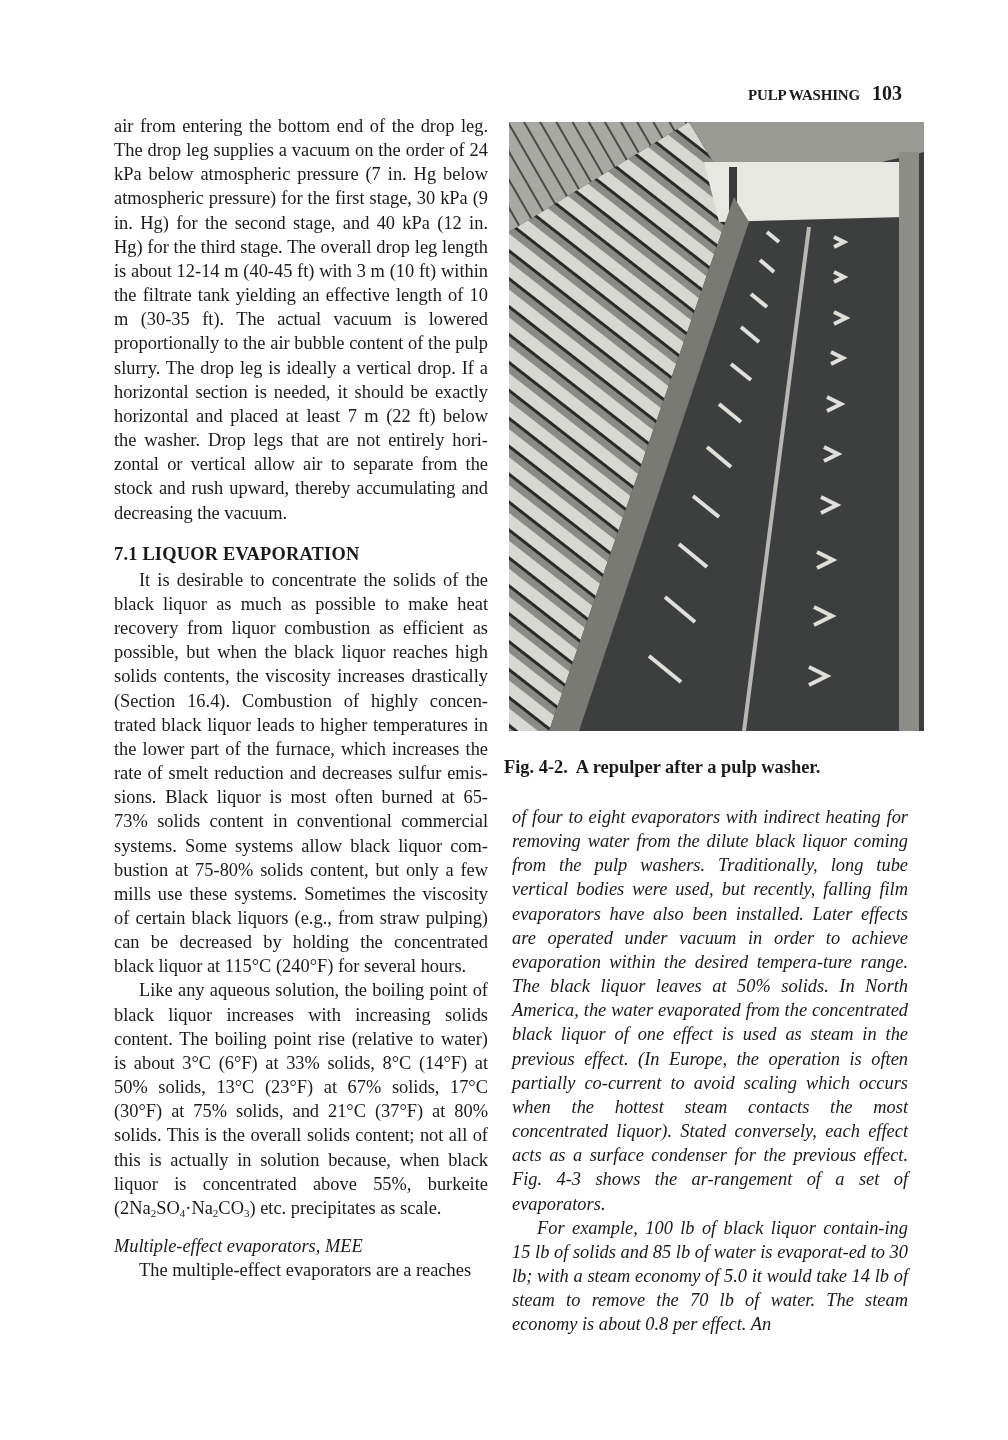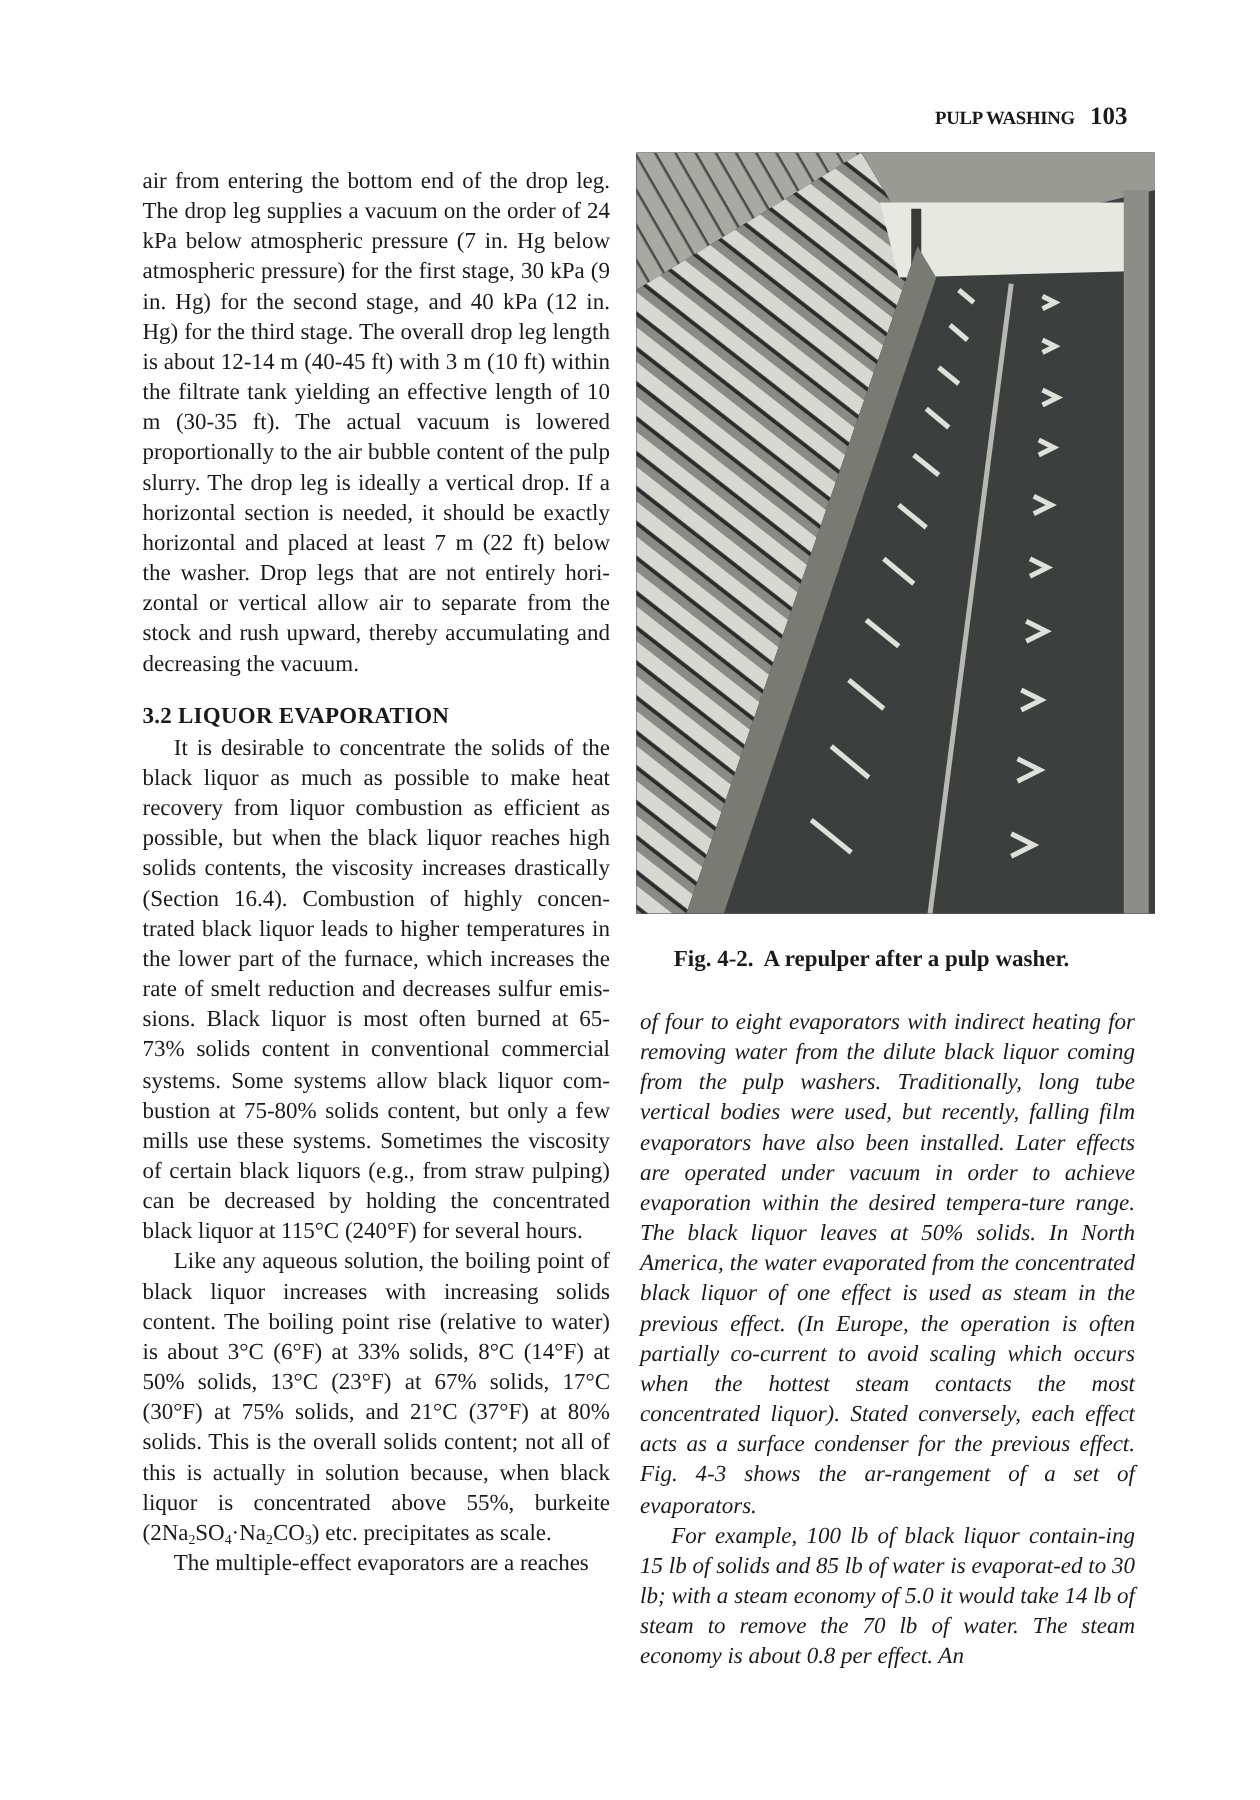--- a/index.html
+++ b/index.html
@@ -9,21 +9,21 @@
     color: #1a1a1a;
   }
   .running-head {
     position: absolute; top: 82px; left: 740px; width: 170px;
     text-align: center; font-weight: bold; white-space: nowrap;
   }
   .running-head .rh-title { font-size: 15px; letter-spacing: -0.2px; }
   .running-head .rh-page { font-size: 20px; margin-left: 8px; }
 
   .col {
-    position: absolute; top: 132px; width: 374px;
+    position: absolute; top: 114px; width: 374px;
     font-size: 18.4px; line-height: 24.15px;
     text-align: justify; hyphens: none;
   }
   .col-left { left: 114px; }
   .col-right { left: 512px; top: 805px; width: 396px; font-style: italic; }
   .col p { margin: 0; }
   .col p.indent { text-indent: 25px; }
 
   .section-heading {
     font-weight: bold; font-size: 18.4px; margin: 17px 0 2px 0;
@@ -32,38 +32,39 @@
   .subheading { font-style: italic; margin: 0; }
   .subheading.spaced { margin-top: 14px; }
   sub { font-size: 11px; vertical-align: -3px; line-height: 0; }
 
   .figure-photo {
     position: absolute; left: 509px; top: 122px; width: 415px; height: 609px;
     background: #3b3d3d; overflow: hidden;
   }
   .figure-photo svg { display: block; }
   .figure-caption {
-    position: absolute; top: 757px; left: 539px; width: 380px;
+    position: absolute; top: 757px; left: 504px; width: 380px;
     font-weight: bold; font-size: 18.4px; white-space: nowrap;
   }
   .figure-caption .fig-num { margin-right: 8px; }
 </style>
 </head>
 <body>
 
 <div class="running-head">
   <span class="rh-title">PULP WASHING</span>
   <span class="rh-page">103</span>
 </div>
 
 <div class="col col-left">
   <p>air from entering the bottom end of the drop leg. The drop leg supplies a vacuum on the order of 24 kPa below atmospheric pressure (7 in. Hg below atmospheric pressure) for the first stage, 30 kPa (9 in. Hg) for the second stage, and 40 kPa (12 in. Hg) for the third stage.  The overall drop leg length is about 12-14 m (40-45 ft) with 3 m (10 ft) within the filtrate tank yielding an effective length of 10 m (30-35 ft).  The actual vacuum is lowered proportionally to the air bubble content of the pulp slurry.  The drop leg is ideally a vertical drop.  If a horizontal section is needed, it should be exactly horizontal and placed at least 7 m (22 ft) below the washer.  Drop legs that are not entirely hori-zontal or vertical allow air to separate from the stock and rush upward, thereby accumulating and decreasing the vacuum.</p>
-  <div class="section-heading">3.2  LIQUOR EVAPORATION</div>
+  <div class="section-heading">7.1  LIQUOR EVAPORATION</div>
   <p class="indent">It is desirable to concentrate the solids of the black liquor as much as possible to make heat recovery from liquor combustion as efficient as possible, but when the black liquor reaches high solids contents, the viscosity increases drastically (Section 16.4).  Combustion of highly concen-trated black liquor leads to higher temperatures in the lower part of the furnace, which increases the rate of smelt reduction and decreases sulfur emis-sions.  Black liquor is most often burned at 65-73% solids content in conventional commercial systems.  Some systems allow black liquor com-bustion at 75-80% solids content, but only a few mills use these systems.  Sometimes the viscosity of certain black liquors (e.g., from straw pulping) can be decreased by holding the concentrated black liquor at 115°C (240°F) for several hours.</p>
   <p class="indent"><span>Like any aqueous solution, the boiling point of black liquor increases with increasing solids content.  The boiling point rise (relative to water) is about 3°C (6°F) at 33% solids, 8°C (14°F) at 50% solids, 13°C (23°F) at 67% solids, 17°C (30°F) at 75% solids, and 21°C (37°F) at 80% solids.  This is the overall solids content; not all of this is actually in solution because, when black liquor is concentrated above 55%, burkeite</span> <span><span>(2Na</span><sub>2</sub><span>SO</span><sub>4</sub><span>·Na</span><sub>2</sub><span>CO</span><sub>3</sub><span>)</span></span><span> etc. precipitates as scale.</span></p>
+  <p class="subheading spaced">Multiple-effect evaporators, MEE</p>
   <p class="indent">The multiple-effect evaporators are a reaches</p>
 </div>
 
 <div class="figure-photo" title="Black-and-white photograph of a repulper trough with angled agitator blades beside a pulp washer drum">
   <svg width="415" height="609" viewBox="0 0 415 609">
     <defs>
       <pattern id="ribs" width="22" height="22" patternUnits="userSpaceOnUse" patternTransform="rotate(38)">
         <rect width="22" height="22" fill="#8a8a86"></rect>
         <rect width="22" height="12" fill="#d8d8d2"></rect>
         <rect y="12" width="22" height="3" fill="#2a2a2a"></rect>

